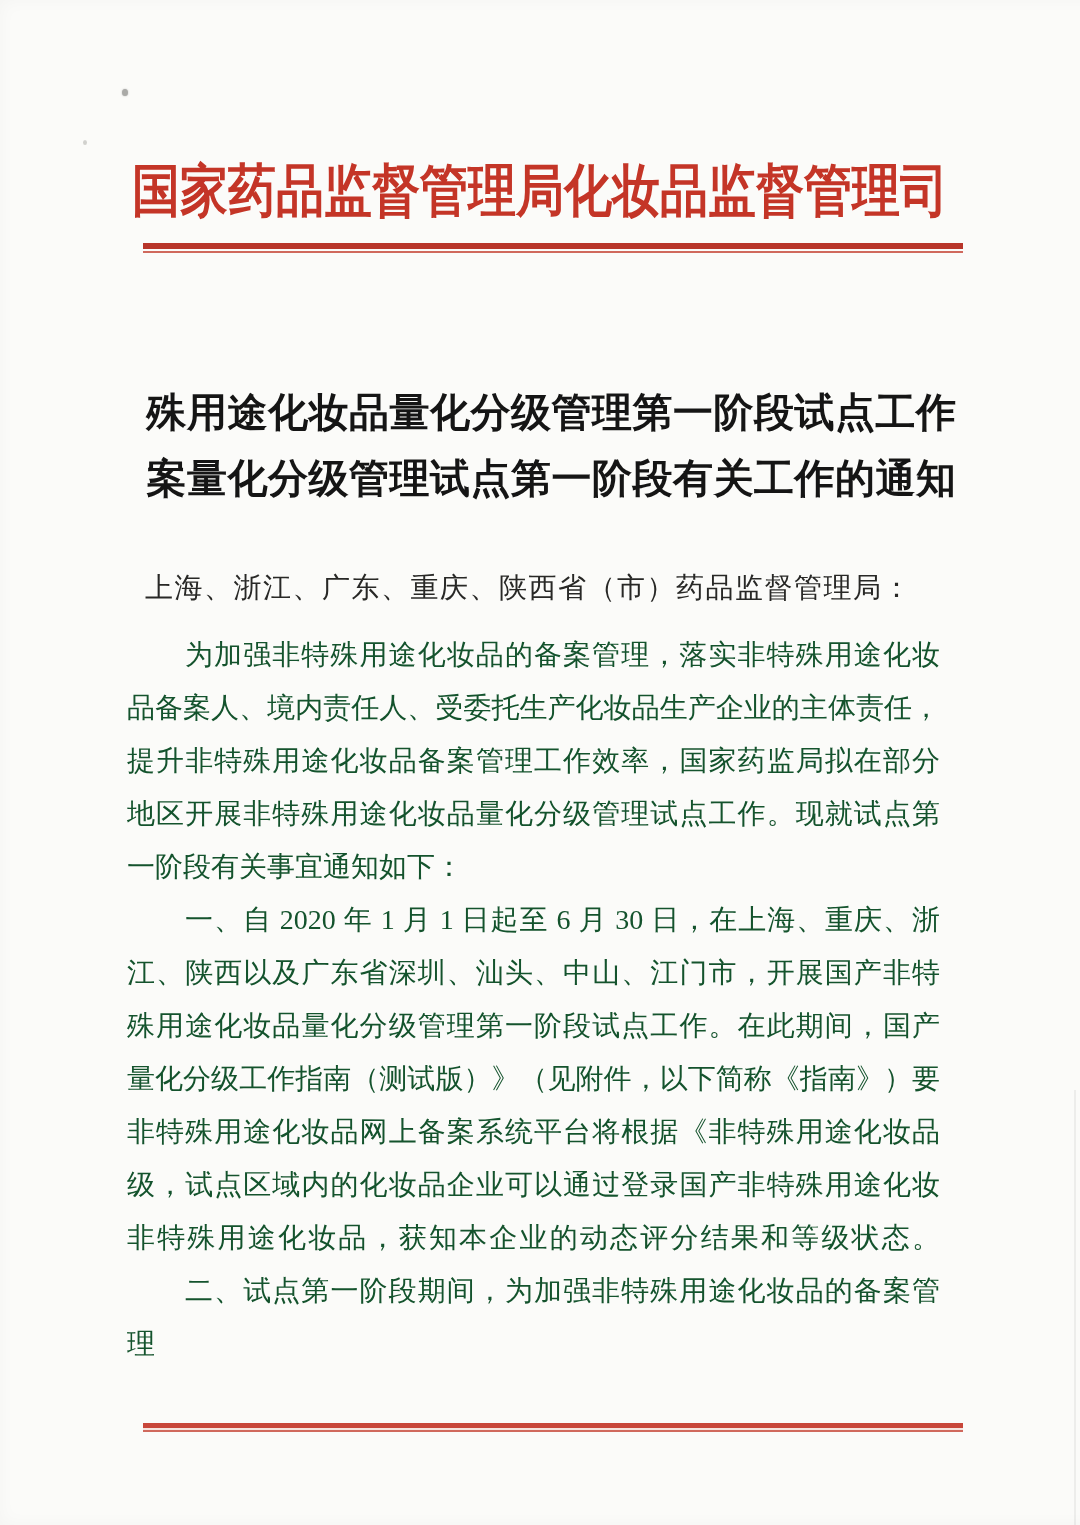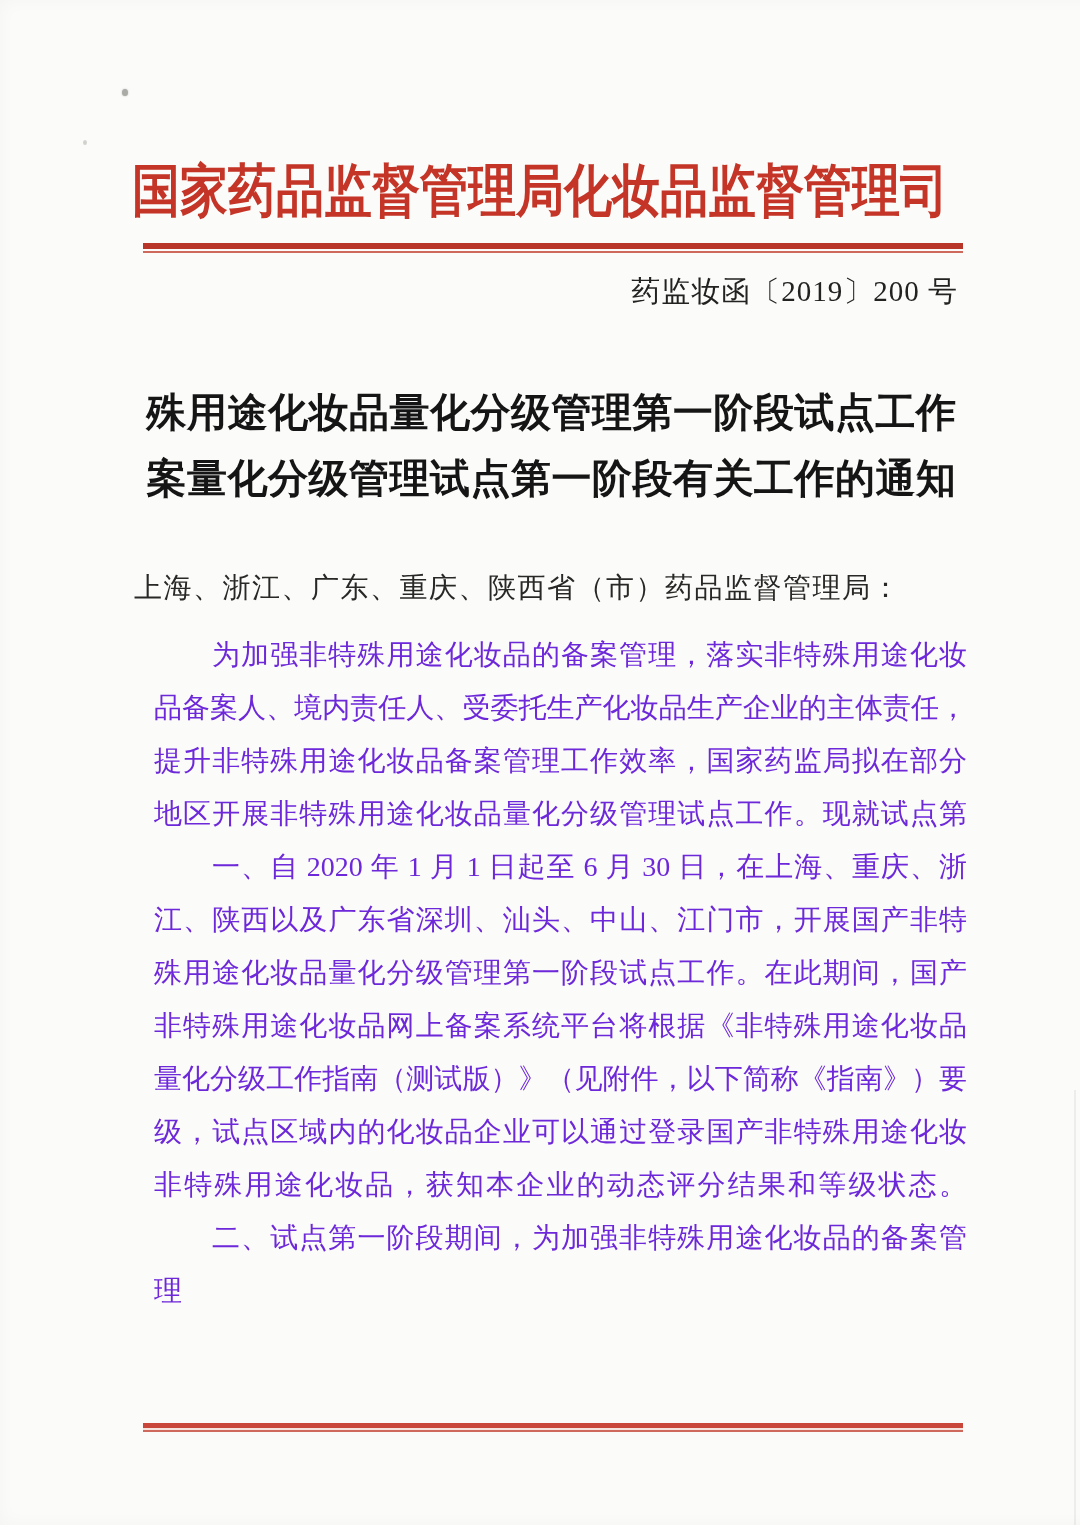--- a/index.html
+++ b/index.html
@@ -106,35 +106,35 @@
     color: #151515;
     font-size: 40px;
     line-height: 66px;
     letter-spacing: 0.5px;
     white-space: nowrap;
   }
   
   .addressee {
     position: absolute;
     top: 561px;
-    left: 134px;
+    left: 145px;
     width: 880px;
     font-size: 28px;
     line-height: 53px;
     color: #282826;
     letter-spacing: 1.5px;
     white-space: nowrap;
   }
   
   .body-text {
     position: absolute;
     top: 628px;
-    left: 154px;
+    left: 127px;
     width: 813px;
-    color: #6d28d9;
+    color: #14532d;
   }
   .body-line {
     height: 53px;
     line-height: 53px;
     font-size: 28px;
     text-align: justify;
     text-justify: inter-character;
     white-space: normal;
     overflow: visible;
   }
@@ -151,39 +151,39 @@
   <div class="scan-line-right"></div>
 
   <div class="org-header">国家药品监督管理局化妆品监督管理司</div>
 
   <div class="red-rule rule-top">
     <div class="thick"></div>
       <div class="gap"></div>
       <div class="thin"></div>
   </div>
 
-  <div class="doc-number">药监妆函〔2019〕200 号</div>
 
   <div class="doc-title">
     <div>殊用途化妆品量化分级管理第一阶段试点工作</div>
     <div>案量化分级管理试点第一阶段有关工作的通知</div>
   </div>
 
   <div class="addressee">上海、浙江、广东、重庆、陕西省（市）药品监督管理局：</div>
 
   <div class="body-text">
       <div class="body-line fill indent">为加强非特殊用途化妆品的备案管理，落实非特殊用途化妆</div>
       <div class="body-line fill">品备案人、境内责任人、受委托生产化妆品生产企业的主体责任，</div>
       <div class="body-line fill">提升非特殊用途化妆品备案管理工作效率，国家药监局拟在部分</div>
       <div class="body-line fill">地区开展非特殊用途化妆品量化分级管理试点工作。现就试点第</div>
+      <div class="body-line">一阶段有关事宜通知如下：</div>
       <div class="body-line fill indent">一、自 2020 年 1 月 1 日起至 6 月 30 日，在上海、重庆、浙</div>
       <div class="body-line fill">江、陕西以及广东省深圳、汕头、中山、江门市，开展国产非特</div>
       <div class="body-line fill">殊用途化妆品量化分级管理第一阶段试点工作。在此期间，国产</div>
+      <div class="body-line fill">量化分级工作指南（测试版）》（见附件，以下简称《指南》）要</div>
       <div class="body-line fill">非特殊用途化妆品网上备案系统平台将根据《非特殊用途化妆品</div>
-      <div class="body-line fill">量化分级工作指南（测试版）》（见附件，以下简称《指南》）要</div>
       <div class="body-line fill">级，试点区域内的化妆品企业可以通过登录国产非特殊用途化妆</div>
       <div class="body-line fill">非特殊用途化妆品，获知本企业的动态评分结果和等级状态。</div>
       <div class="body-line fill indent">二、试点第一阶段期间，为加强非特殊用途化妆品的备案管理</div>
     </div>
 
   <div class="red-rule rule-bottom">
     <div class="thick"></div>
       <div class="gap"></div>
       <div class="thin"></div>
   </div>

